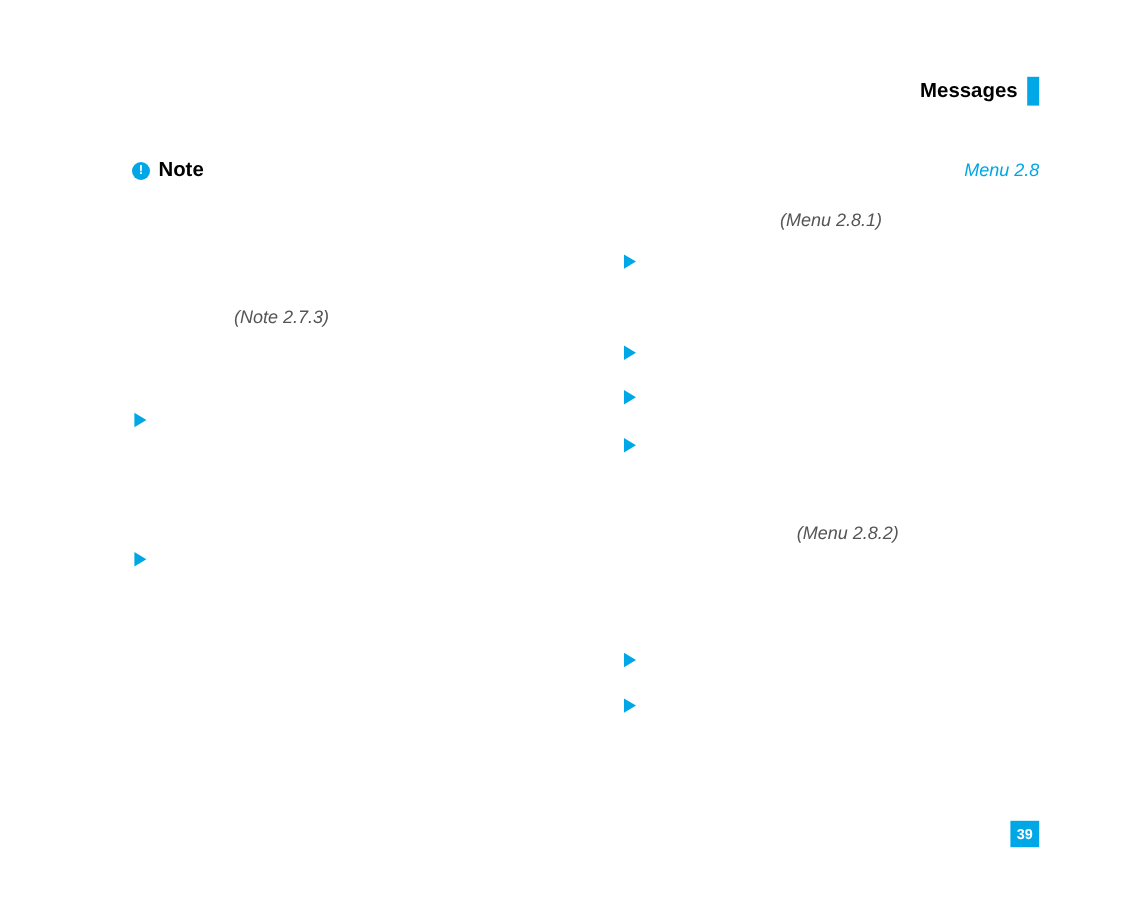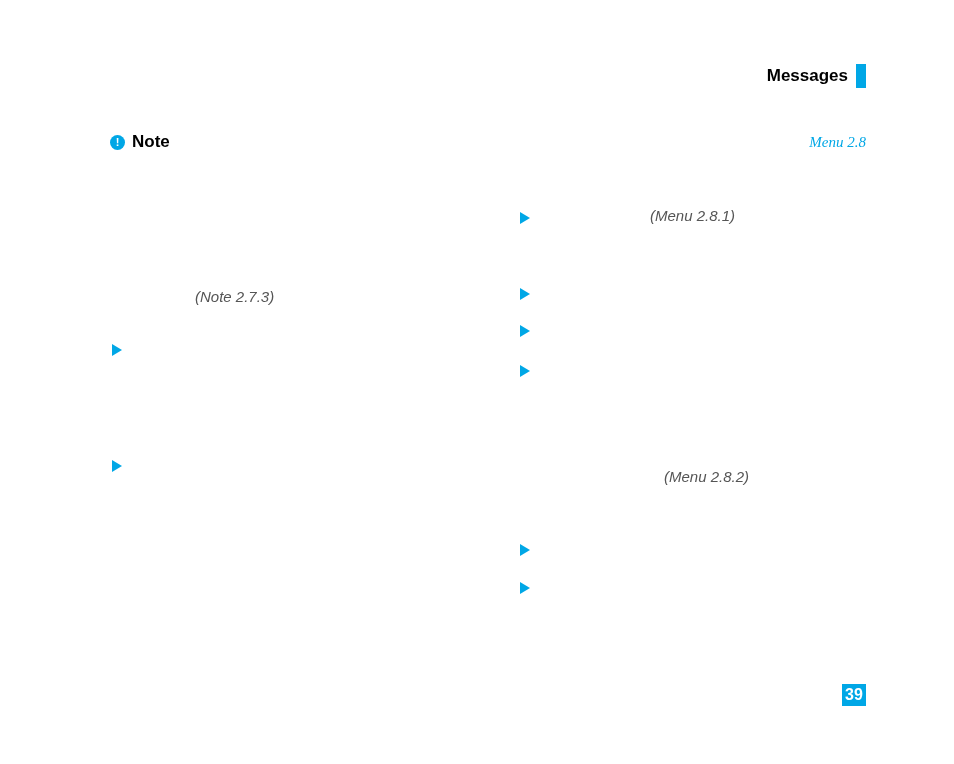--- a/index.html
+++ b/index.html
@@ -42,21 +42,21 @@
 
   
   .page-num {
     position: absolute;
     right: 88px;
     bottom: 58px;
     width: 24px;
     height: 22px;
     background: #00a7e6;
     color: #fff;
-    font-size: 16px;
+    font-size: 12px;
     font-weight: 700;
     display: flex;
     align-items: center;
     justify-content: center;
   }
 
   
   .lbl {
     position: absolute;
     white-space: nowrap;
@@ -64,27 +64,25 @@
   .bold-black {
     font-weight: 800;
     font-size: 17px;
     color: #000;
   }
   .menu-blue {
     color: #00a7e6;
     font-style: italic;
     font-weight: 400;
     font-size: 15px;
-    font-family: Liberation Serif, serif;
   }
   .submenu-ref {
     color: #555;
     font-style: italic;
     font-size: 15px;
-    margin-top: 32px;
   }
 
   
   .note-row {
     position: absolute;
     left: 110px;
     top: 132px;
     display: flex;
     align-items: center;
     gap: 7px;

